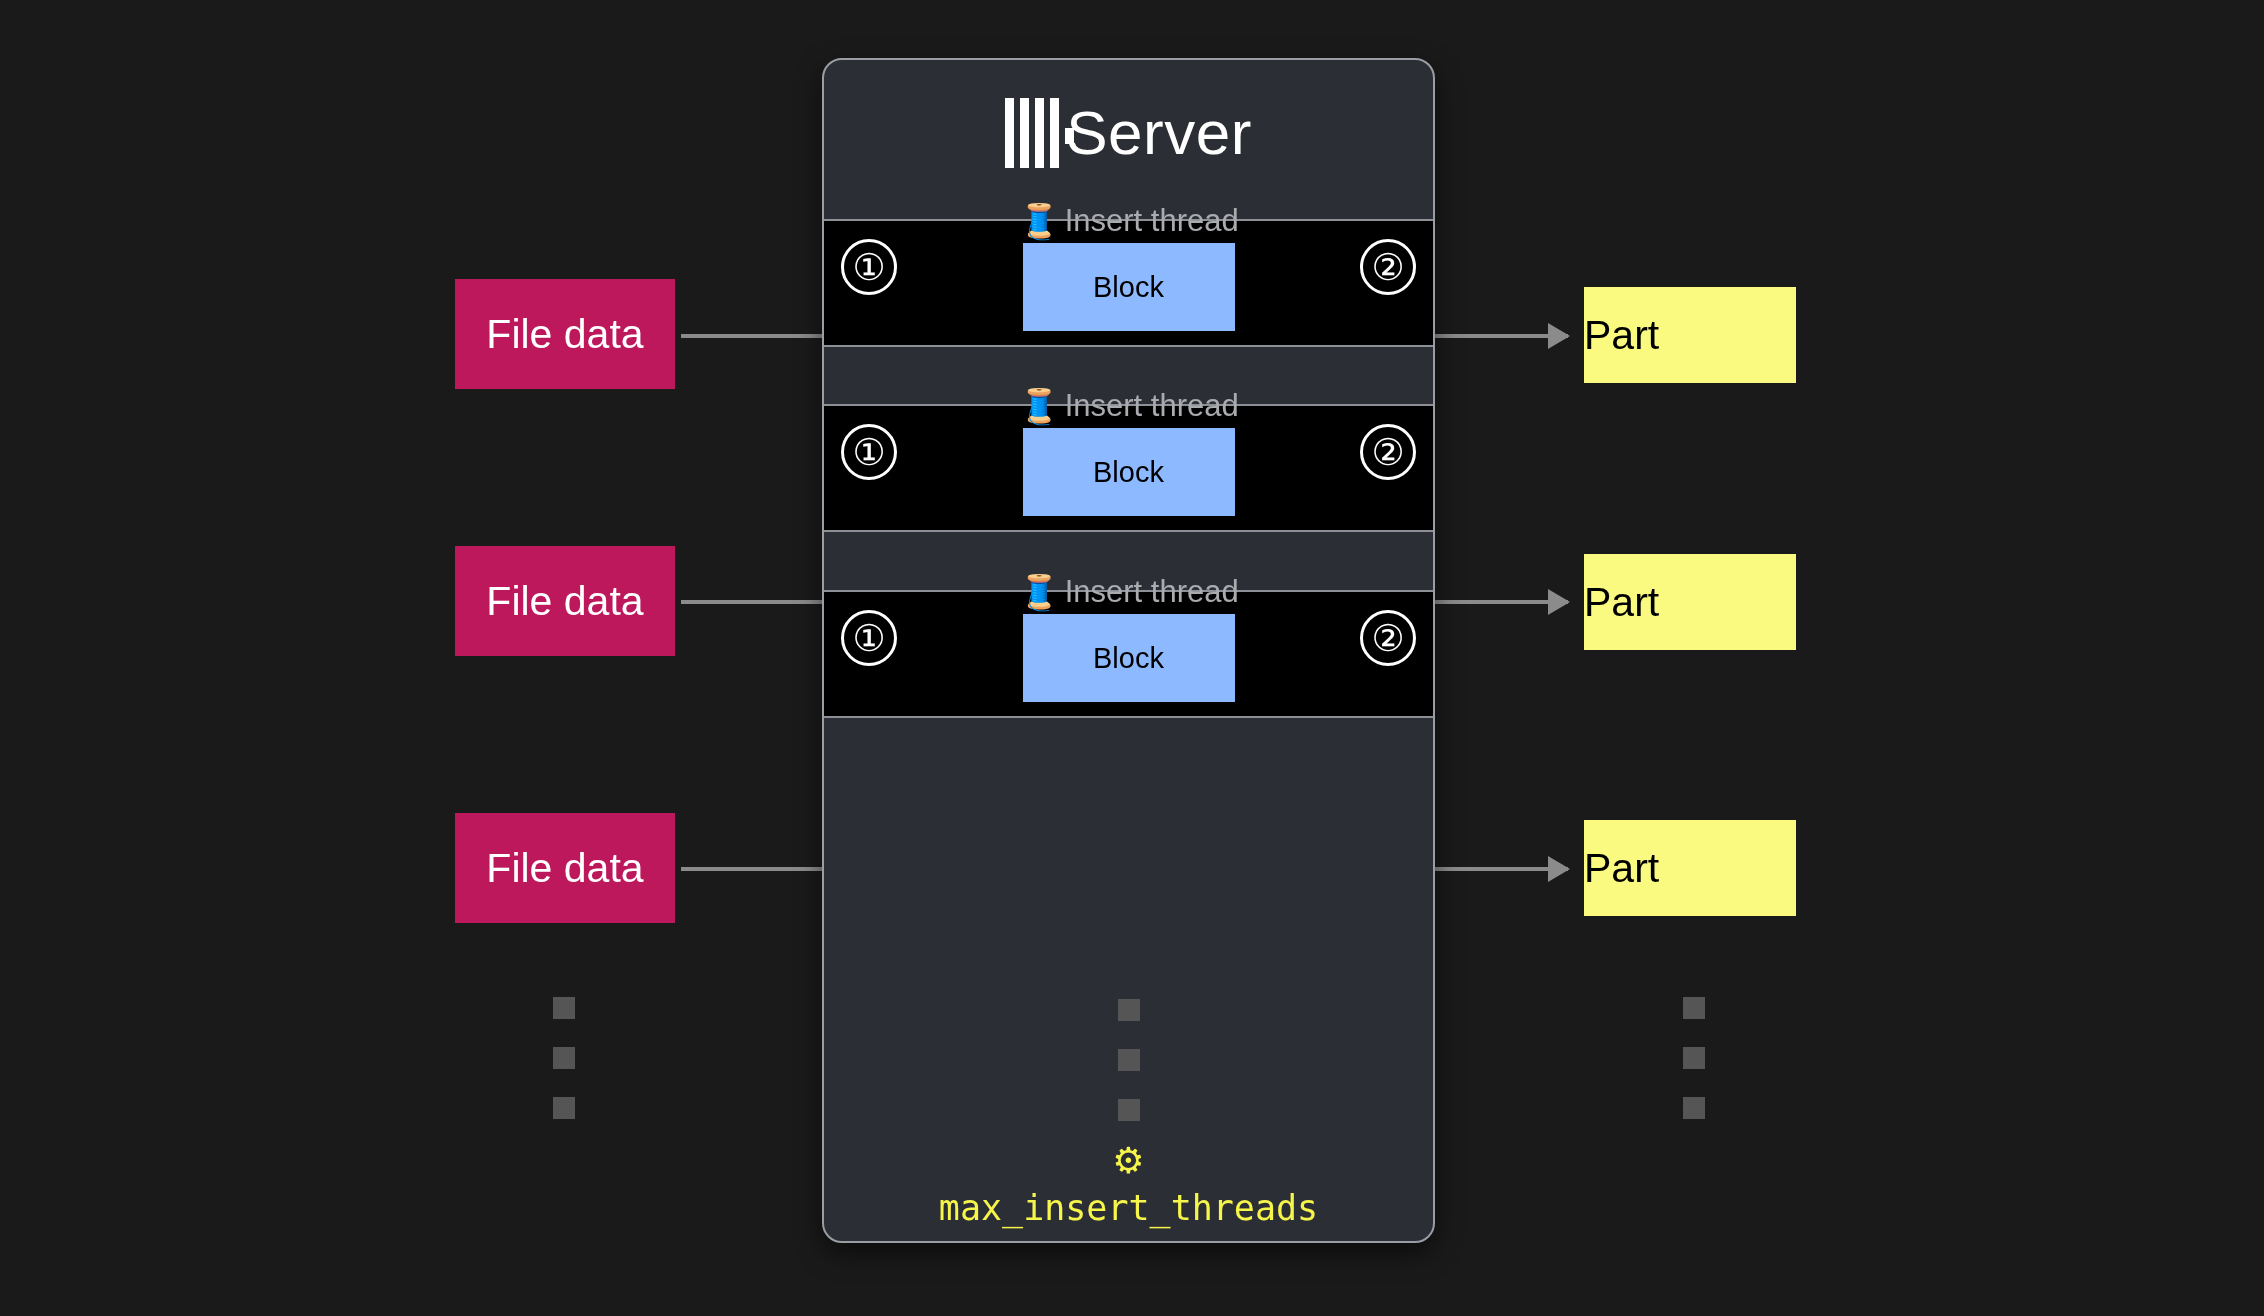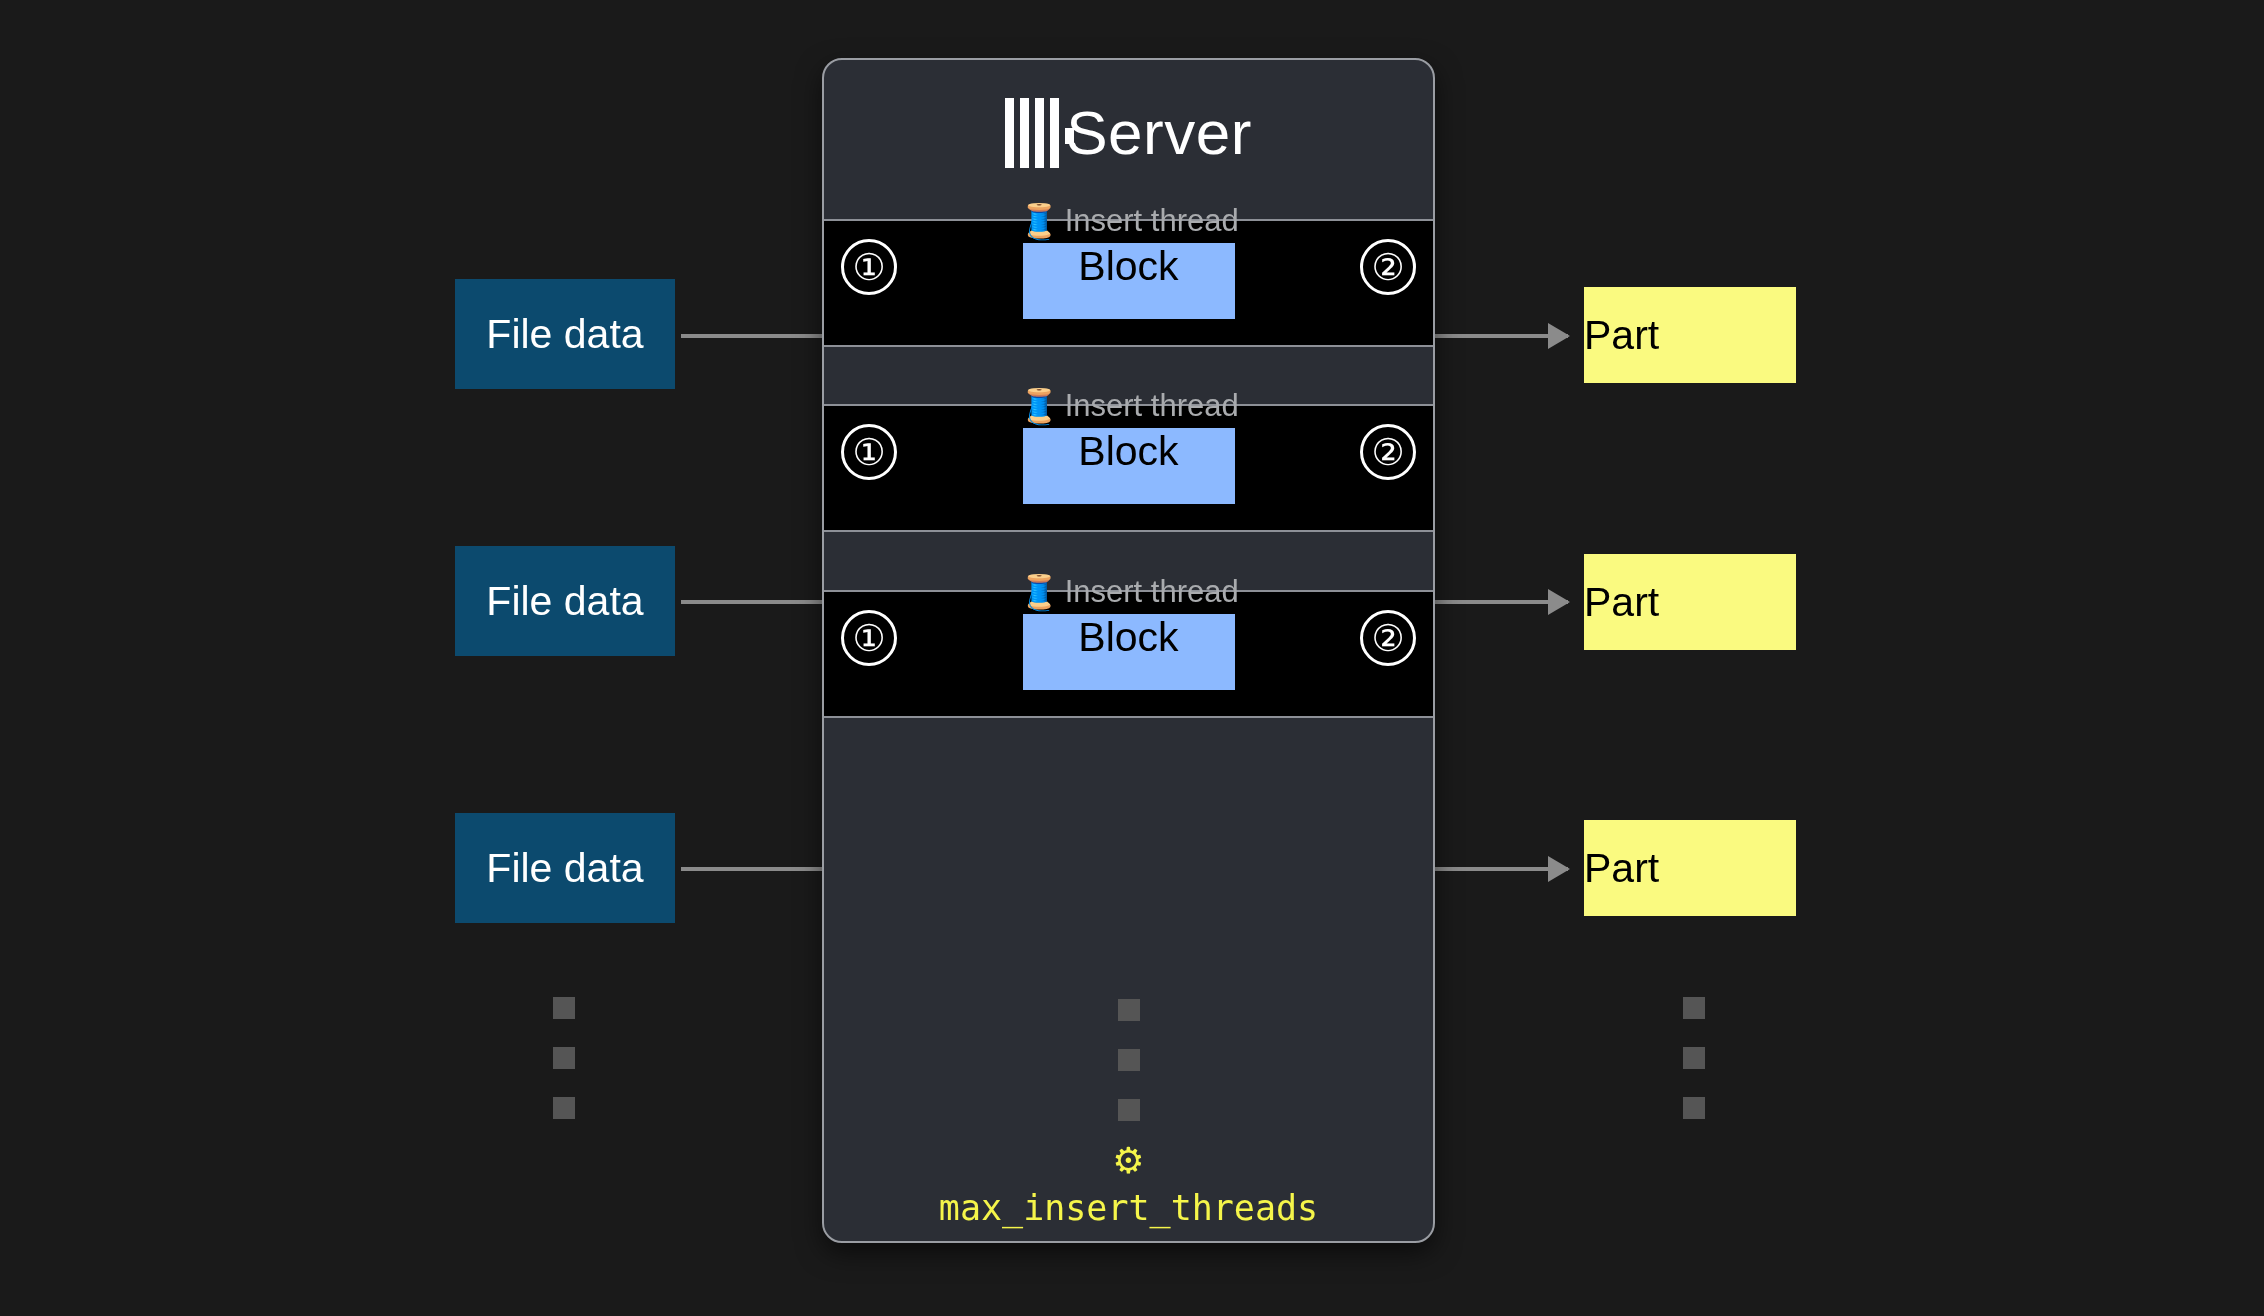--- a/index.html
+++ b/index.html
@@ -78,25 +78,25 @@
   .thread-label .txt {
     color: #a9abae;
     font-size: 31px;
     line-height: 40px;
   }
 
   .block-box {
     position: absolute;
     left: 50%; transform: translateX(-50%);
     top: 22px;
-    width: 212px; height: 76px;
+    width: 212px; height: 88px;
     background: #8cb9ff;
-    display: flex; align-items: flex-start; justify-content: center;
+    display: flex; align-items: center; justify-content: center;
     color: #000000;
-    font-size: 41px;
+    font-size: 29px;
   }
 
   
   .circ-num {
     position: absolute;
     width: 56px; height: 56px;
     border: 3px solid #ffffff;
     border-radius: 50%;
     color: #ffffff;
     font-size: 37px;
@@ -121,21 +121,21 @@
   .arrow.in2  { left: 681px; top: 600px; width: 340px; }
   .arrow.in3  { left: 681px; top: 867px; width: 340px; }
   .arrow.out1 { left: 1243px; top: 334px; width: 325px; }
   .arrow.out2 { left: 1243px; top: 600px; width: 325px; }
   .arrow.out3 { left: 1243px; top: 867px; width: 325px; }
 
   
   .file-box {
     position: absolute;
     width: 220px; height: 110px;
-    background: #0c4a6e;
+    background: #be185d;
     display: flex; align-items: center; justify-content: center;
     color: #ffffff; font-size: 41px;
   }
   .file-box.f1 { left: 455px; top: 279px; }
   .file-box.f2 { left: 455px; top: 546px; }
   .file-box.f3 { left: 455px; top: 813px; }
 
   .part-box {
     position: absolute;
     width: 212px; height: 96px;

